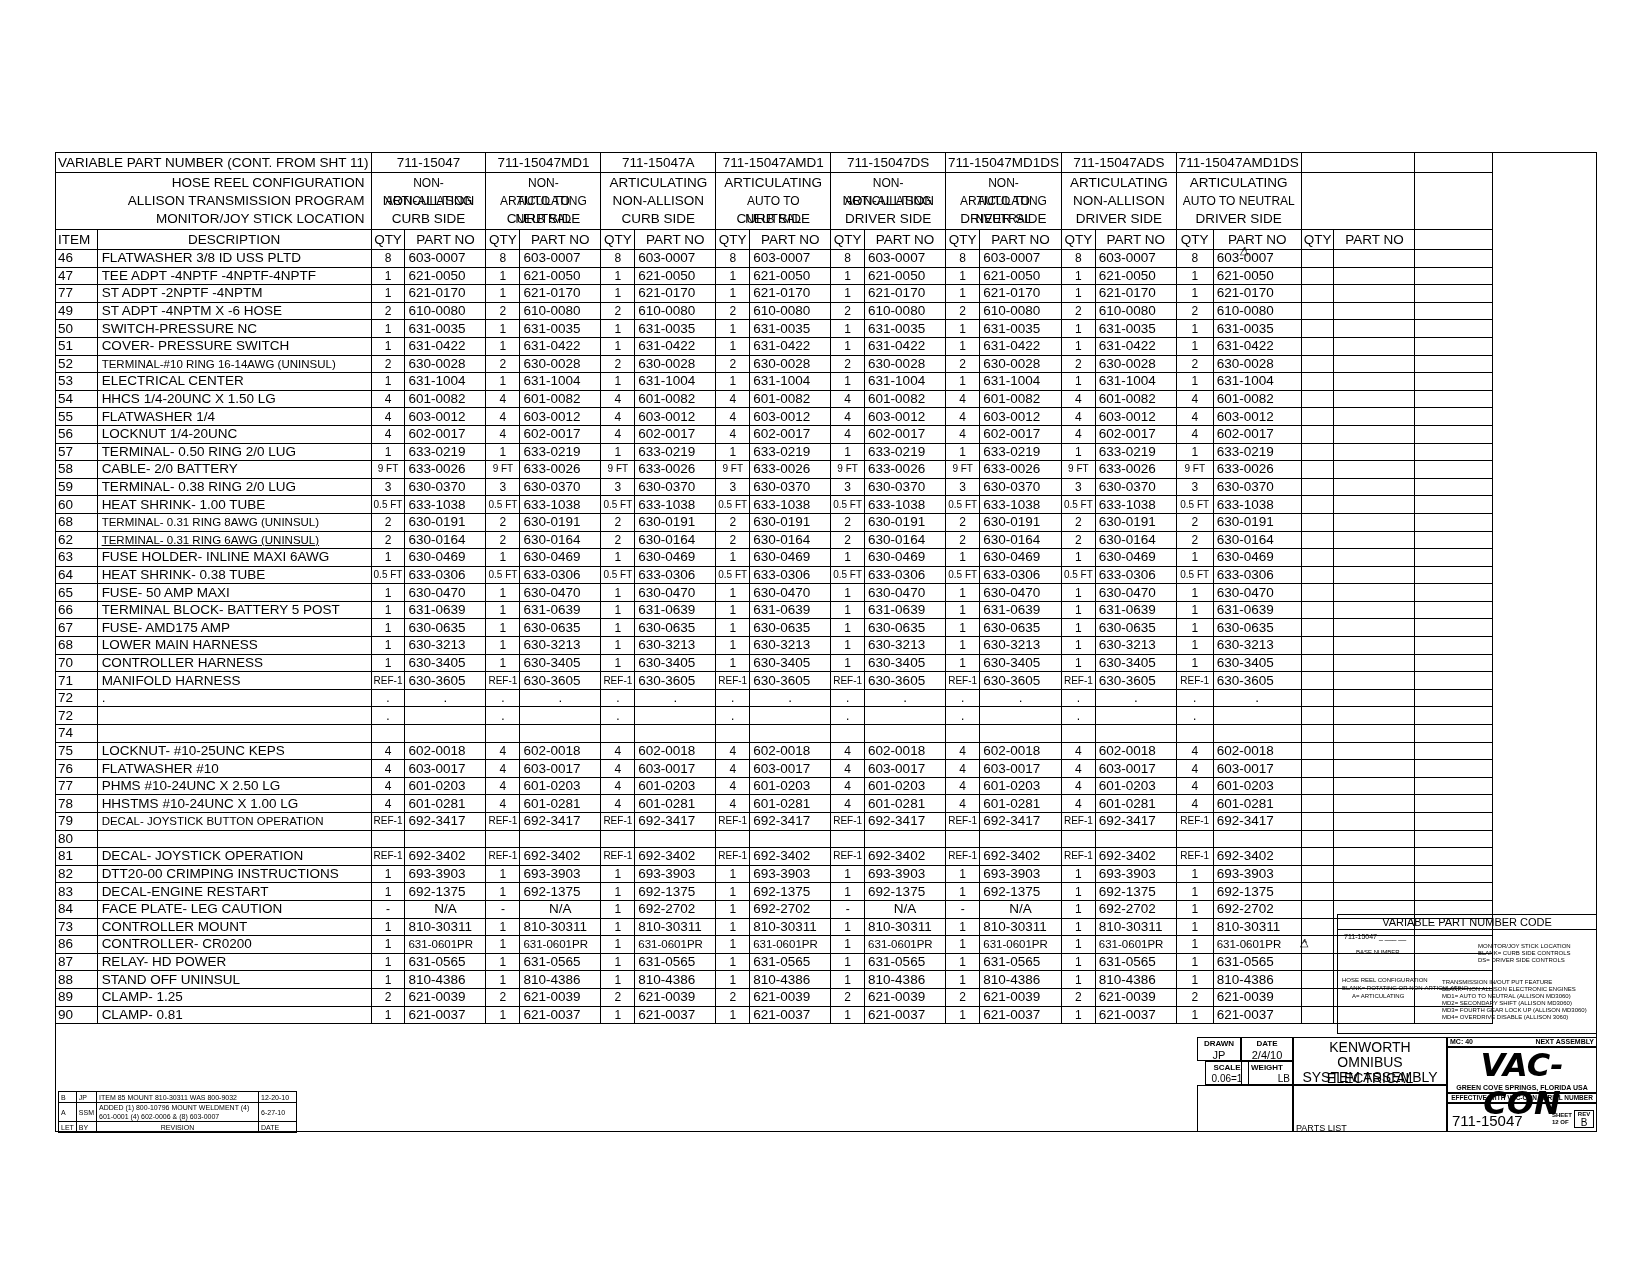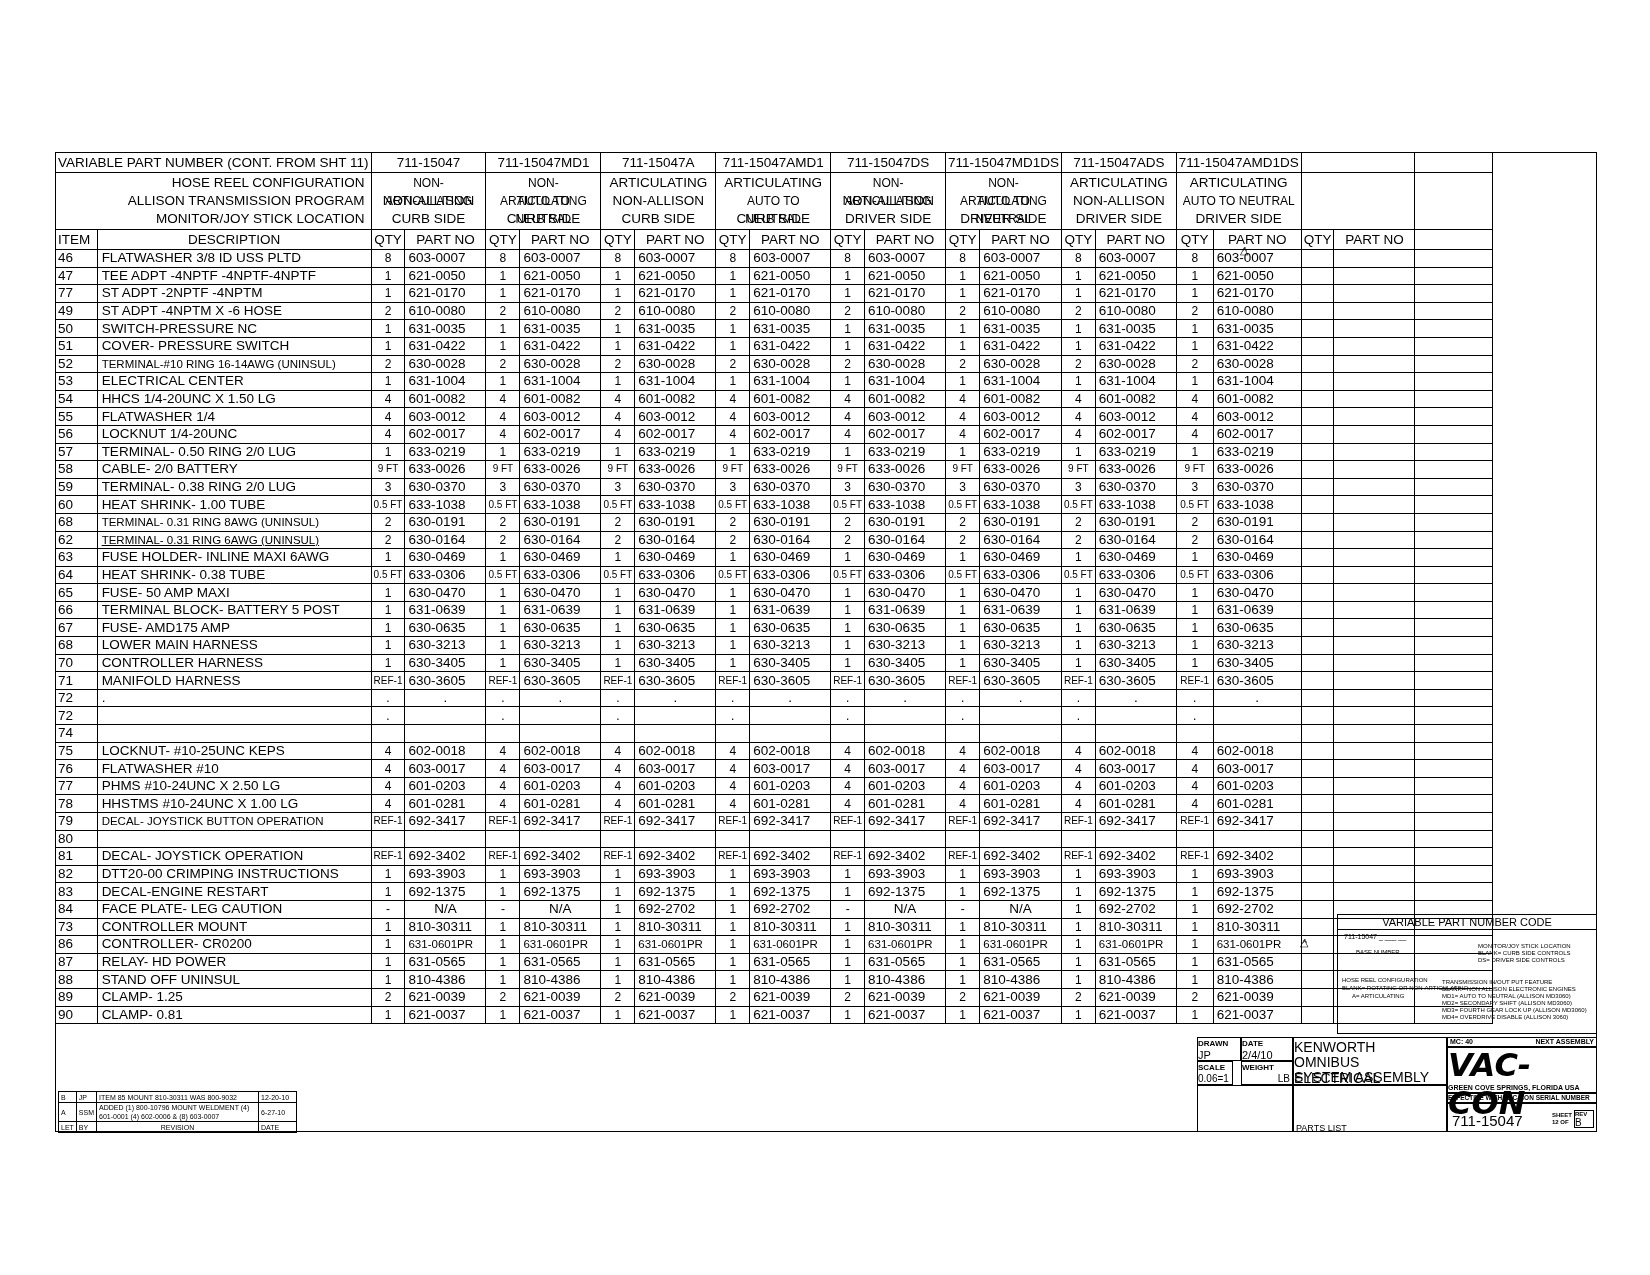--- a/index.html
+++ b/index.html
@@ -15,21 +15,21 @@
   table.parts td.cfgl { text-align:right; padding-right:6px; }
   table.parts td.desc { text-align:left; padding-left:4px; font-size:13.5px; }
   table.parts td.item { text-align:left; padding-left:2px; }
   .tri { position:absolute; font-size:11px; }
   
   .vpn { position:absolute; left:1337px; top:914px; width:260px; height:120px; border:1.2px solid #000; box-sizing:border-box; font-size:7px; }
   .vpn .t { border-bottom:1.2px solid #000; text-align:center; font-size:11px; height:14px; line-height:14px; }
   .vpn .l { position:absolute; font-size:6px; line-height:7px; white-space:pre; }
   
   .tb { position:absolute; border:1.2px solid #000; box-sizing:border-box; }
-  .tb .s { position:absolute; width:100%; }
+  .tb .s { position:absolute; text-align:center; width:100%; }
   .small { font-size:8px; font-weight:bold; }
   .rev { position:absolute; left:58px; top:1091px; border-collapse:collapse; font-size:7px; }
   .rev td { border:1.2px solid #000; padding:0 2px; height:10px; line-height:9px; }
 </style>
 </head>
 <body>
 
 <div class="sheet"></div>
 
 <table class="parts" id="parts-table">
@@ -1186,21 +1186,21 @@
 
 <div class="tb" style="left:1197px;top:1037px;width:400px;height:95px;border:none;">
   <div class="tb" style="left:0;top:0;width:44px;height:24px;">
     <div class="s small" style="top:1px;">DRAWN</div>
     <div class="s" style="top:11px;font-size:11px;">JP</div>
   </div>
   <div class="tb" style="left:44px;top:0;width:52px;height:24px;">
     <div class="s small" style="top:1px;">DATE</div>
     <div class="s" style="top:11px;font-size:11px;">2/4/10</div>
   </div>
-  <div class="tb" style="left:0;top:24px;width:36px;height:24px;">
+  <div class="tb" style="left:8px;top:24px;width:44px;height:24px;">
     <div class="s small" style="top:1px;">SCALE</div>
     <div class="s" style="top:11px;font-size:10px;">0.06=1</div>
   </div>
   <div class="tb" style="left:44px;top:24px;width:52px;height:24px;">
     <div class="s small" style="top:1px;">WEIGHT</div>
     <div class="s" style="top:11px;font-size:10px;text-align:right;width:48px;">LB</div>
   </div>
   <div class="tb" style="left:0;top:48px;width:96px;height:47px;"></div>
   <div class="tb" style="left:96px;top:0;width:154px;height:48px;">
     <div class="s" style="top:1px;font-size:14px;">KENWORTH</div>

